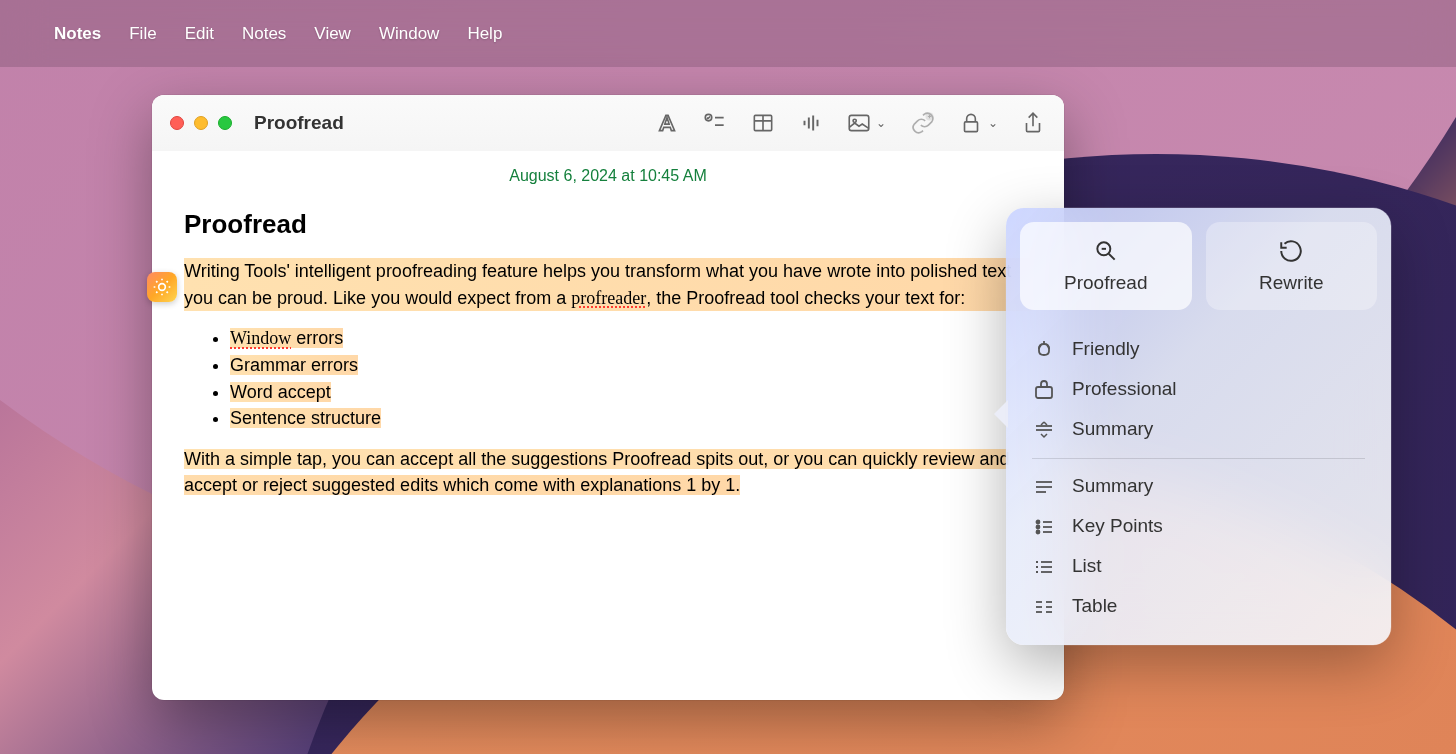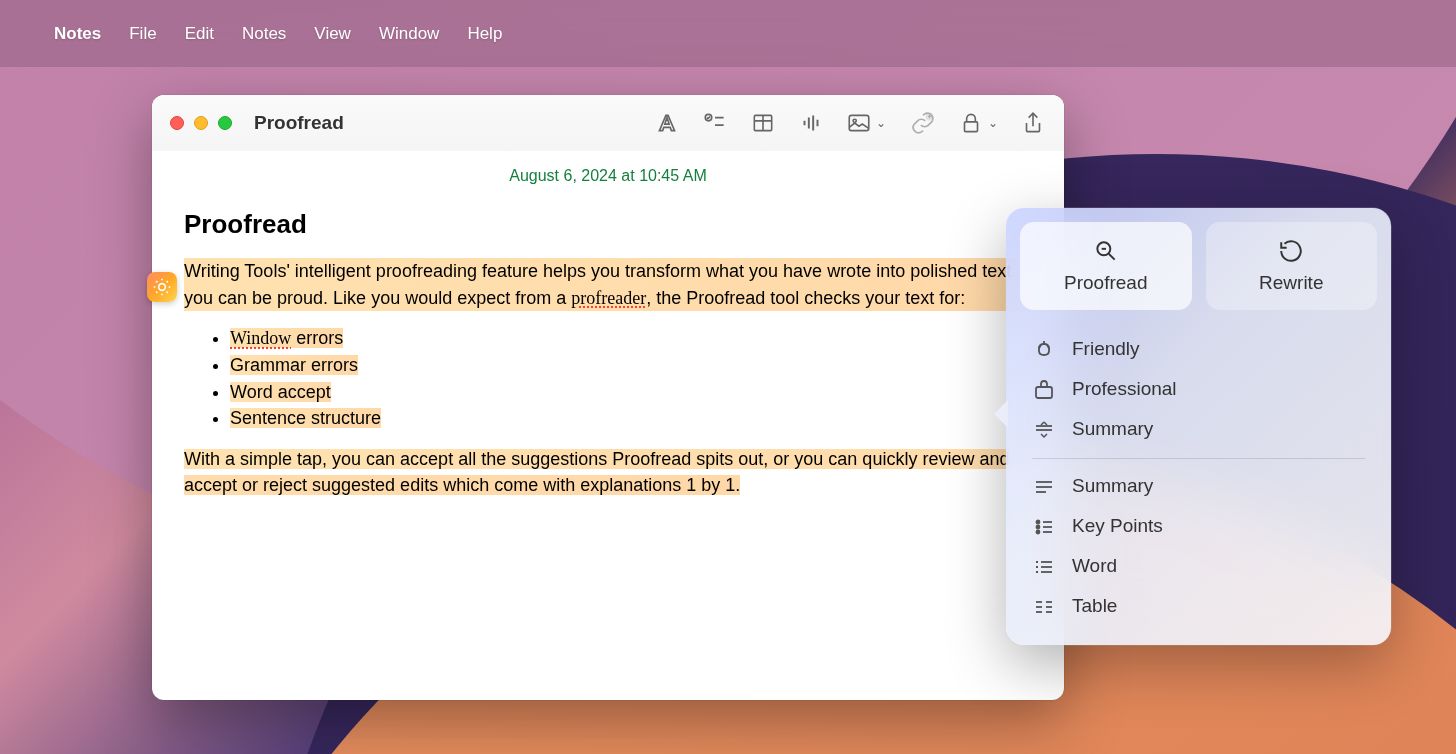--- a/index.html
+++ b/index.html
@@ -463,21 +463,21 @@
     </div>
     <div class="popover-item">
       <svg viewBox="0 0 24 24" fill="none" stroke="#555" stroke-width="1.8">
           <line x1="4" y1="7" x2="6" y2="7"></line>
           <line x1="4" y1="12" x2="6" y2="12"></line>
           <line x1="4" y1="17" x2="6" y2="17"></line>
           <line x1="9" y1="7" x2="20" y2="7"></line>
           <line x1="9" y1="12" x2="20" y2="12"></line>
           <line x1="9" y1="17" x2="20" y2="17"></line>
         </svg>
-      <span>Word</span>
+      <span>List</span>
     </div>
     <div class="popover-item">
       <svg viewBox="0 0 24 24" fill="none" stroke="#555" stroke-width="1.8">
           <line x1="4" y1="7" x2="10" y2="7"></line>
           <line x1="14" y1="7" x2="20" y2="7"></line>
           <line x1="4" y1="12" x2="10" y2="12"></line>
           <line x1="14" y1="12" x2="20" y2="12"></line>
           <line x1="4" y1="17" x2="10" y2="17"></line>
           <line x1="14" y1="17" x2="20" y2="17"></line>
         </svg>

